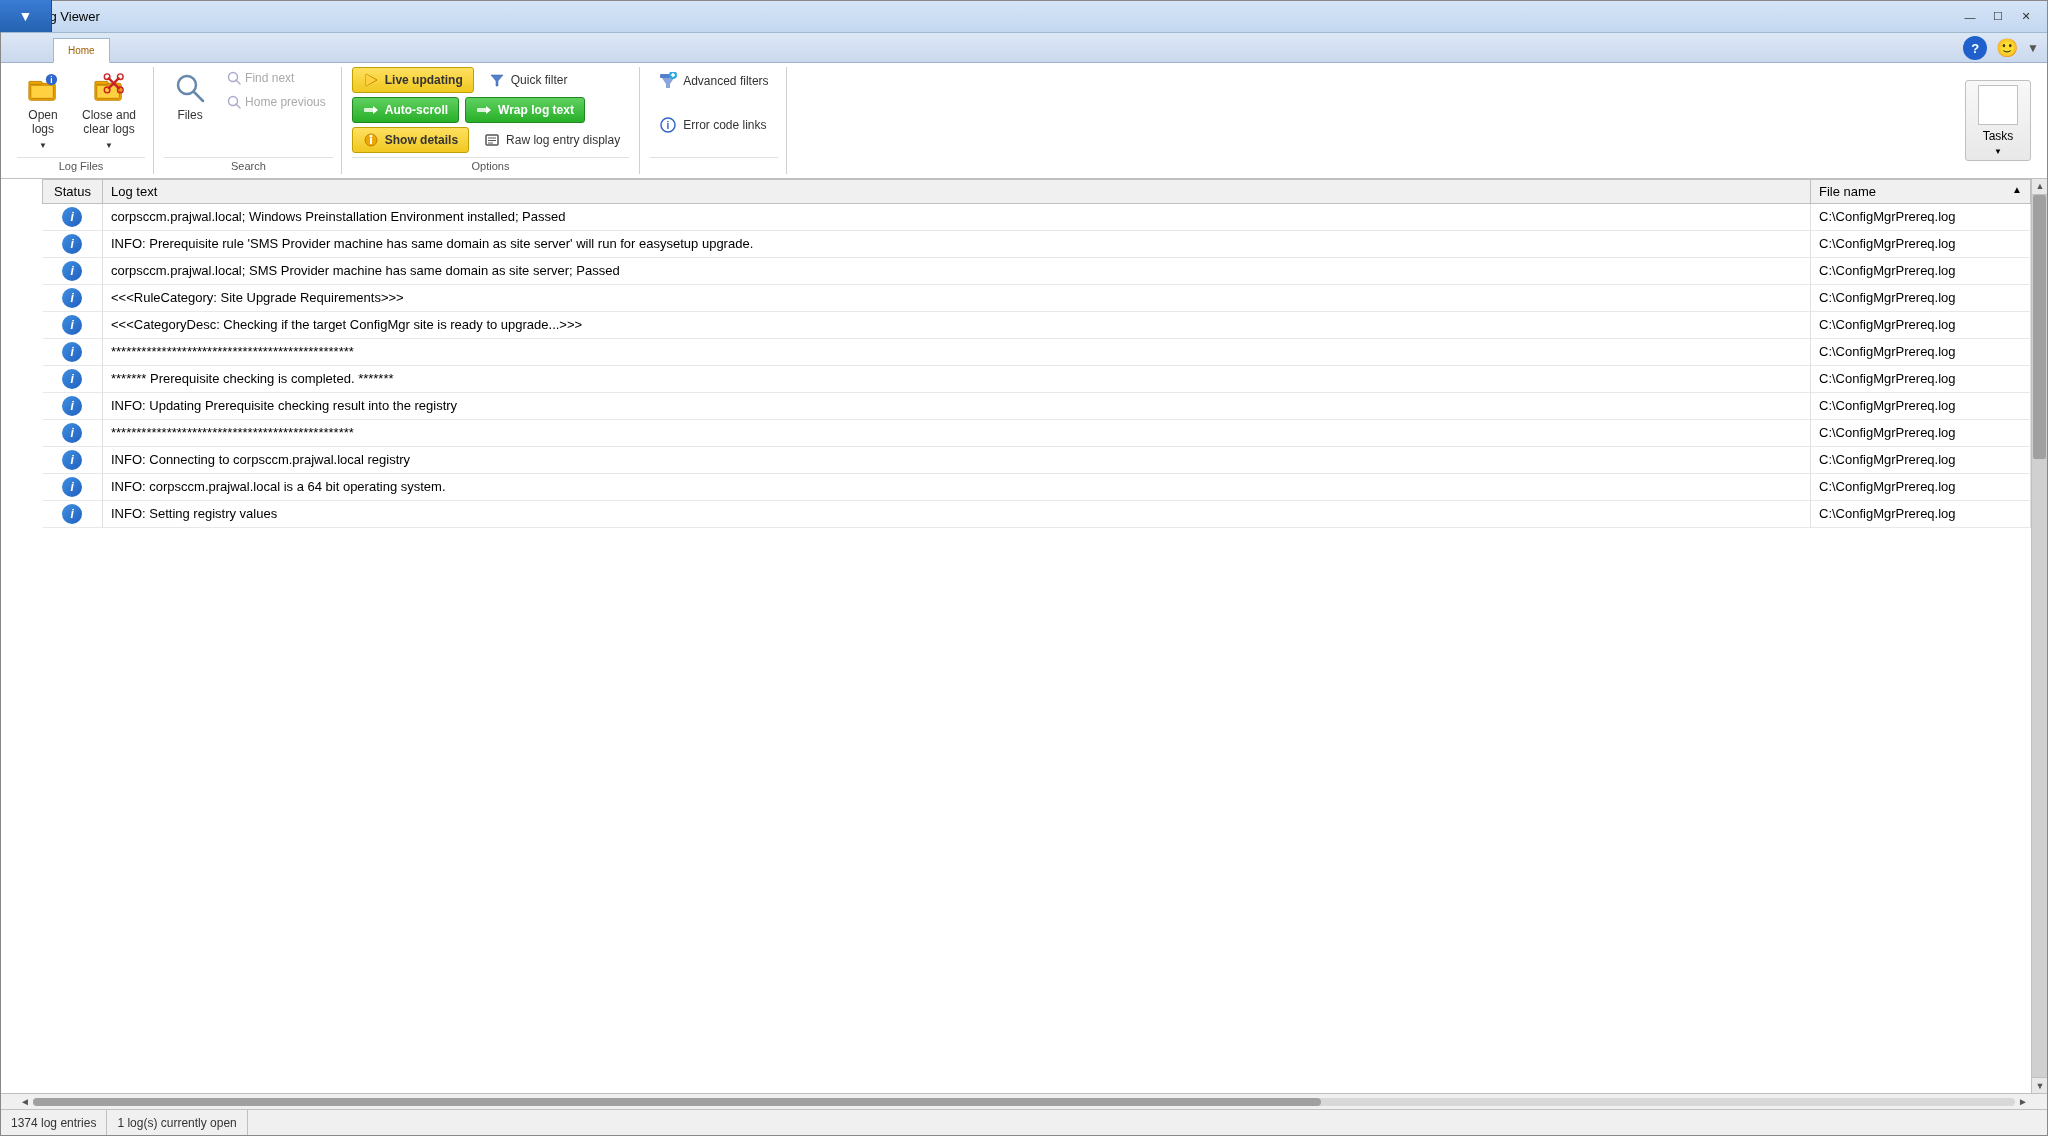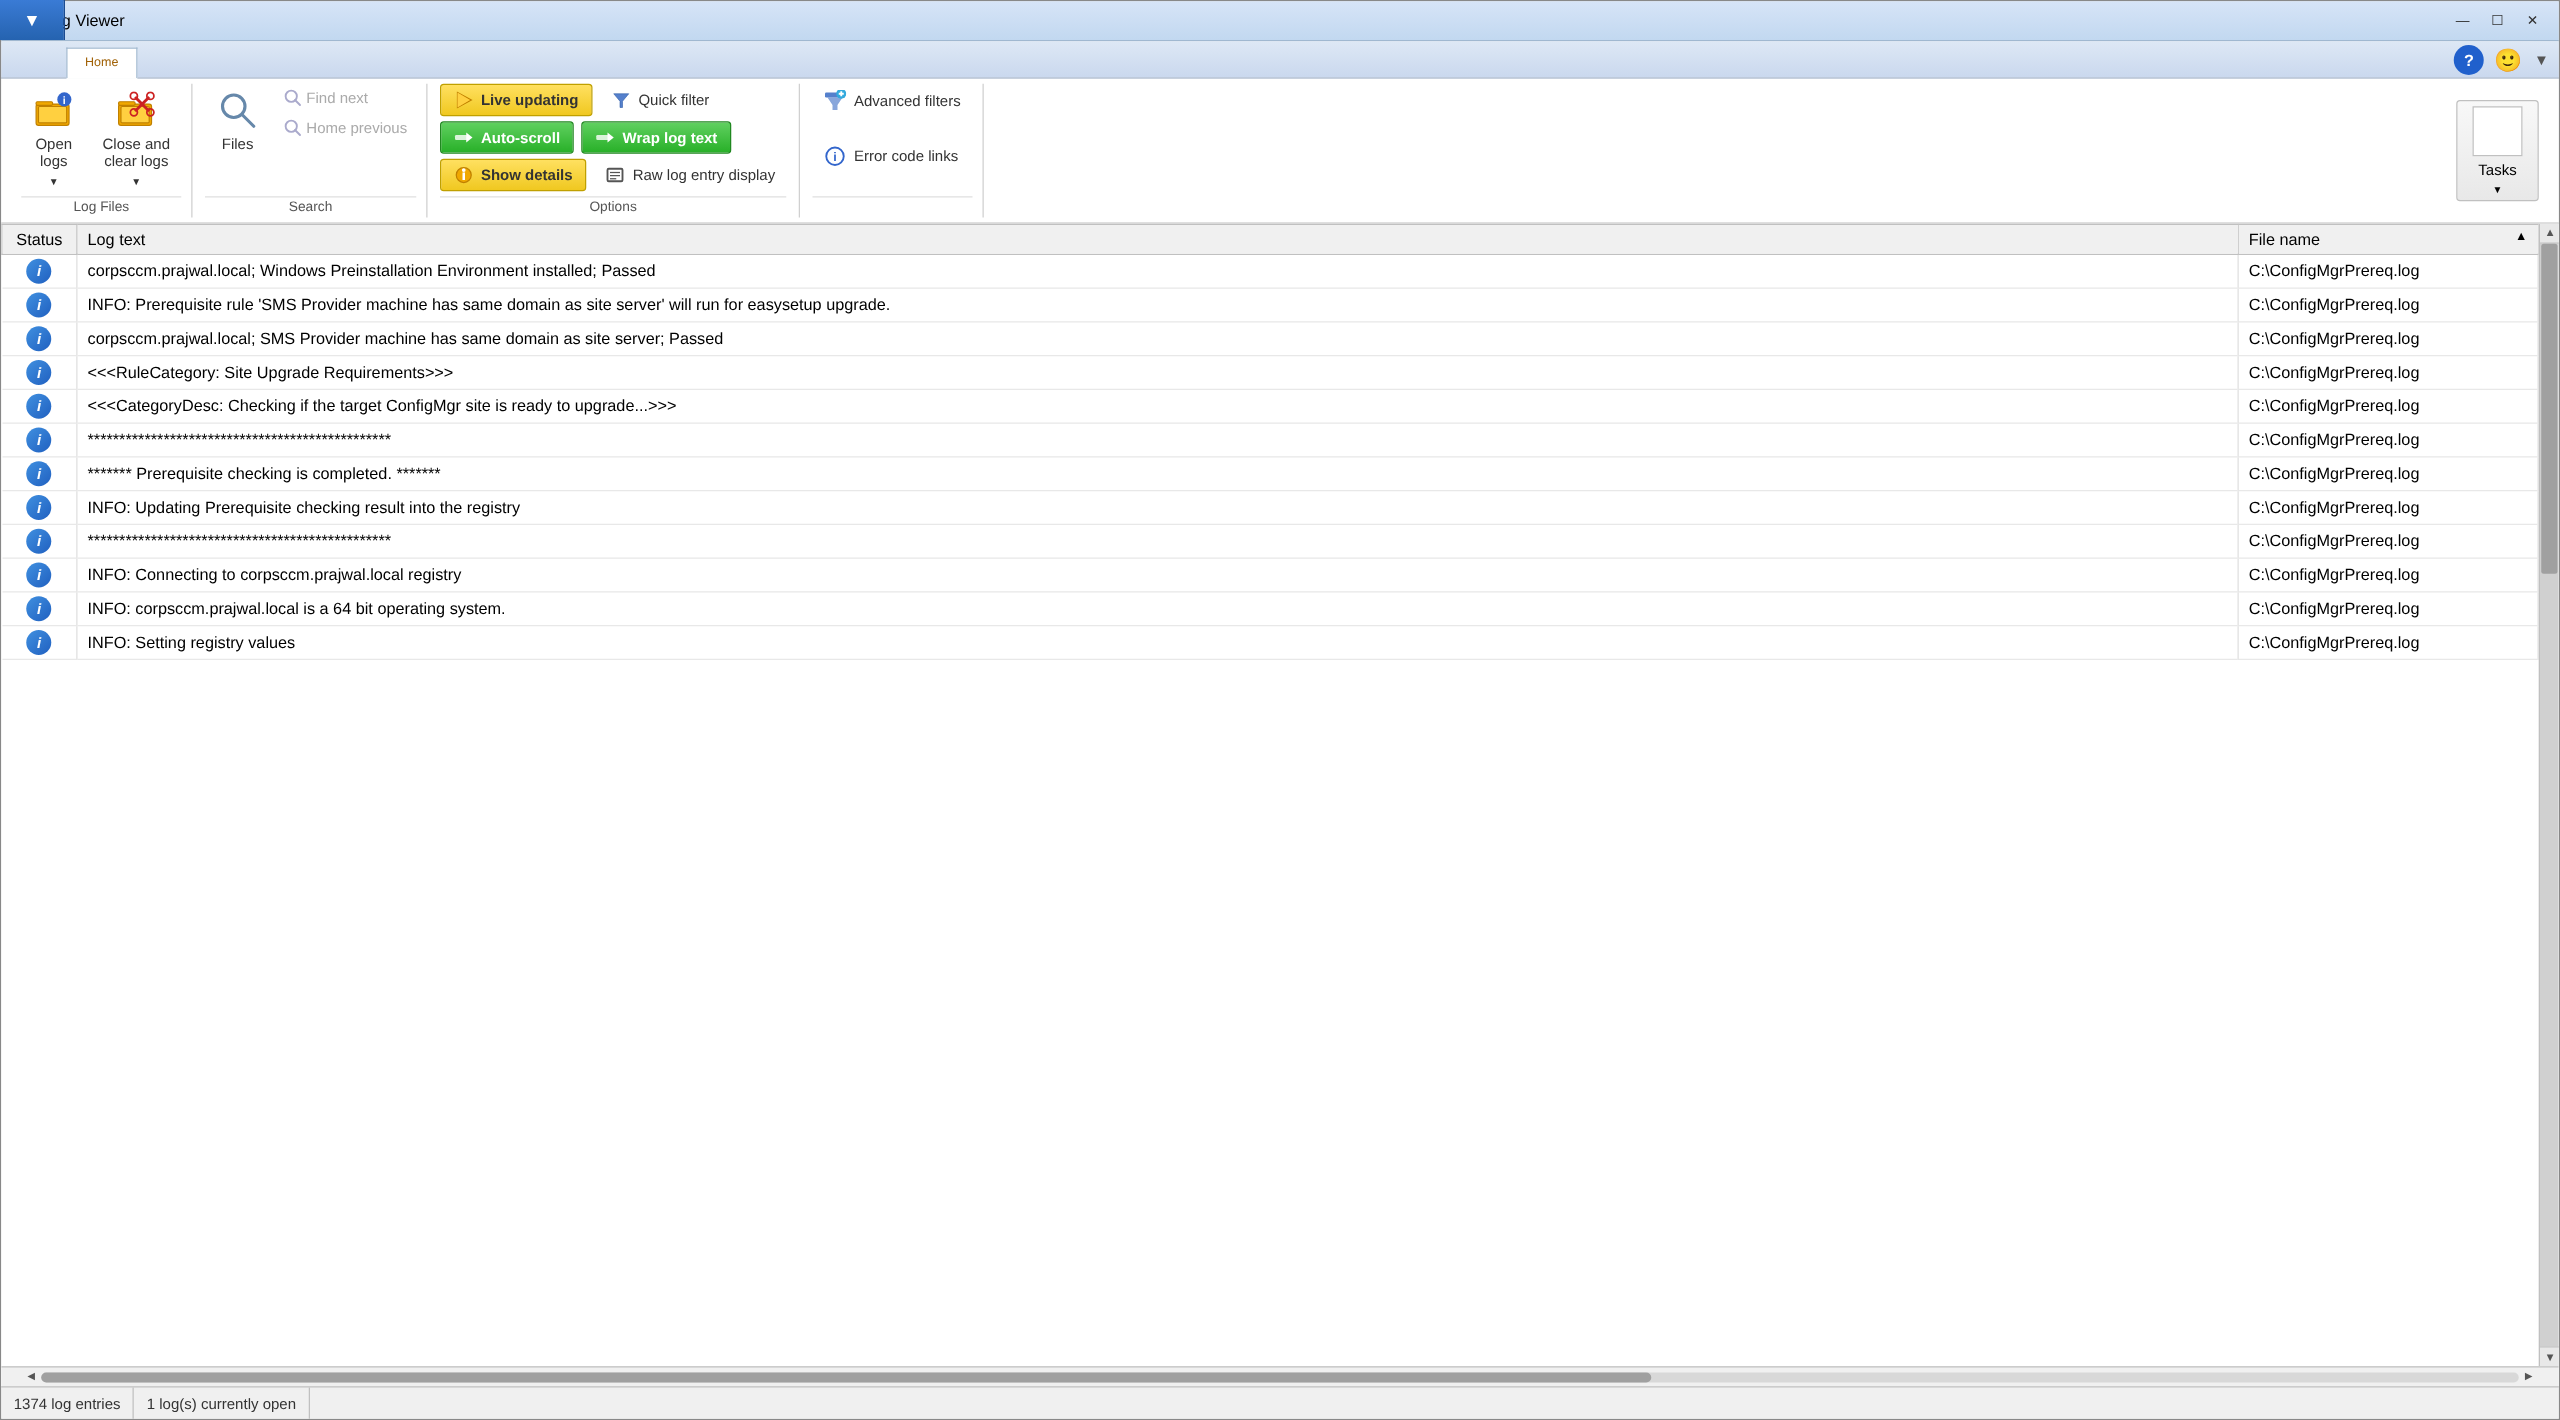--- a/index.html
+++ b/index.html
@@ -290,21 +290,21 @@
       padding: 4px 8px;
       text-align: left;
       font-weight: normal;
       position: sticky;
       top: 0;
       z-index: 2;
     }
 
     thead th.status-col { width: 60px; text-align: center; }
     thead th.logtext-col { }
-    thead th.filename-col { width: 240px; }
+    thead th.filename-col { width: 220px; }
 
     tbody tr {
       border-bottom: 1px solid #e8e8e8;
     }
 
     tbody td {
       padding: 3px 8px;
       vertical-align: middle;
       border-right: 1px solid #e0e0e0;
     }
@@ -372,20 +372,21 @@
       font-size: 12px;
       border-right: 1px solid #c0c0c0;
       color: #333;
     }
 
     
     .table-wrapper {
       display: flex;
       flex: 1;
       overflow: hidden;
+      padding-left: 41px;
     }
 
     .v-scrollbar {
       width: 16px;
       display: flex;
       flex-direction: column;
       background: #f0f0f0;
       border-left: 1px solid #c0c0c0;
     }
 

